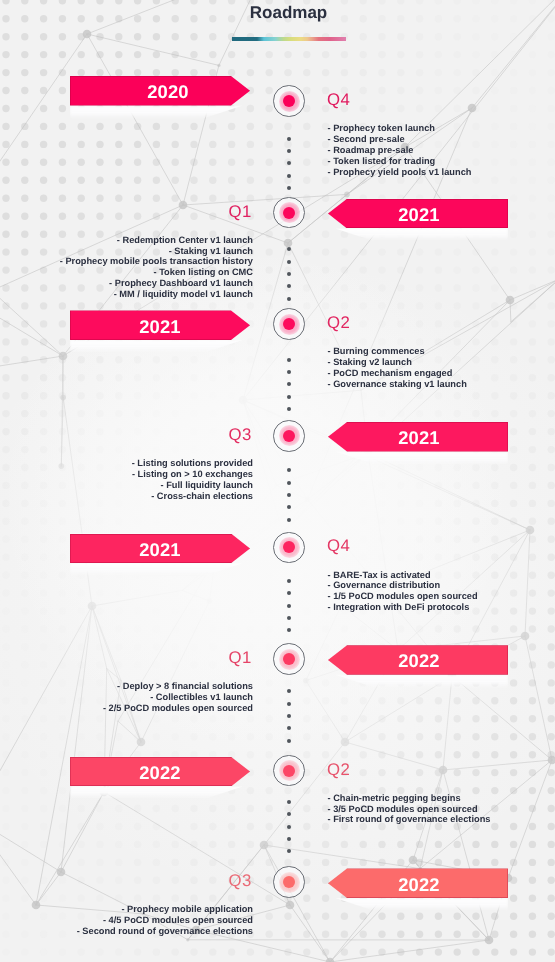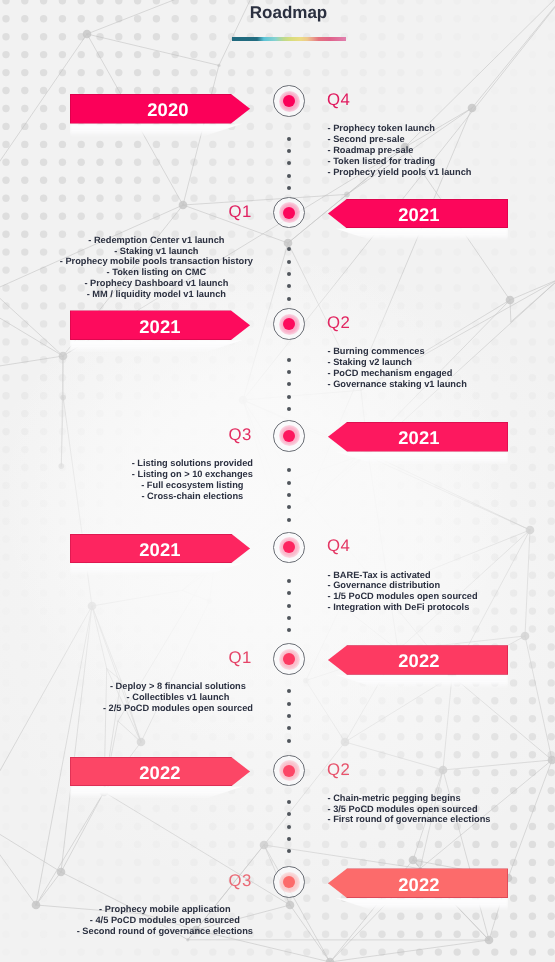--- a/index.html
+++ b/index.html
@@ -72,21 +72,21 @@
   
   .qlab{position:absolute;font-size:16.8px;font-weight:normal;z-index:10;
         letter-spacing:.55px;line-height:1;}
   .qlab.r{left:327px;}
   .qlab.l{right:303px;text-align:right;}
 
   .blist{position:absolute;z-index:10;font-size:9.25px;font-weight:bold;
          color:#2b3040;line-height:10.85px;letter-spacing:0;
          white-space:nowrap;}
   .blist.r{left:327.5px;text-align:left;}
-  .blist.l{right:302px;text-align:center;}
+  .blist.l{right:302px;text-align:right;}
 </style>
 </head>
 <body>
 
 <div id="stage">
 
   <svg class="bg-layer" id="dots" width="555" height="962" viewBox="0 0 555 962">
       <g fill="#dedede">
         <circle cx="6.0" cy="0.8" r="3.7" opacity="1.000"></circle>
         <circle cx="24.8" cy="0.8" r="3.7" opacity="1.000"></circle>
@@ -2023,21 +2023,21 @@
       <div class="tick" style="top: 724.5px;"></div>
       <div class="tick" style="top: 736.8px;"></div>
       <div class="tick" style="top: 749.1px;"></div>
     </div>
 
   <div id="rows">
       <div class="node" style="top: 101px;">
         <b class="glow" style="background: radial-gradient(circle, rgba(251, 0, 89, 0.4) 0%, rgba(251, 0, 89, 0.3) 52%, rgba(251, 0, 89, 0.1) 76%, transparent 100%);"></b>
         <i style="background: rgb(251, 0, 89);"></i>
       </div>
-      <div class="arrow right" style="top: 94px; left: 70px; padding-left: 16px;">
+      <div class="arrow right" style="top: 76px; left: 70px; padding-left: 16px;">
         <div class="fold" style="background: linear-gradient(rgb(255, 255, 255) 0%, rgb(251, 251, 252) 55%, rgba(246, 246, 248, 0) 100%); clip-path: polygon(0px 0px, 96% 0px, 74% 100%, 0px 100%);"></div>
         <div class="body" style="background: rgb(251, 0, 89); box-shadow: rgba(150, 0, 48, 0.3) 0px 0px 0px 0.9px inset;"></div>
         <span>2020</span>
       </div>
       <div class="qlab r" style="color: rgb(224, 26, 94); top: 92px;">Q4</div>
       <div class="blist r" style="top: 123.2px;">
         <div>- Prophecy token launch</div>
         <div>- Second pre-sale</div>
         <div>- Roadmap pre-sale</div>
         <div>- Token listed for trading</div>
@@ -2083,21 +2083,21 @@
       </div>
       <div class="arrow left" style="top: 422px; left: 328px;">
         <div class="fold" style="background: linear-gradient(rgb(255, 255, 255) 0%, rgb(251, 251, 252) 55%, rgba(246, 246, 248, 0) 100%); clip-path: polygon(4% 0px, 100% 0px, 100% 100%, 26% 100%);"></div>
         <div class="body" style="background: rgb(253, 24, 95); box-shadow: rgba(150, 0, 48, 0.3) 0px 0px 0px 0.9px inset;"></div>
         <span>2021</span>
       </div>
       <div class="qlab l" style="color: rgb(227, 46, 98); top: 426.8px;">Q3</div>
       <div class="blist l" style="top: 458px;">
         <div>- Listing solutions provided</div>
         <div>- Listing on &gt; 10 exchanges</div>
-        <div>- Full ecosystem listing</div>
+        <div>- Full liquidity launch</div>
         <div>- Cross-chain elections</div>
       </div>
       <div class="node" style="top: 547.4px;">
         <b class="glow" style="background: radial-gradient(circle, rgba(253, 37, 96, 0.4) 0%, rgba(253, 37, 96, 0.3) 52%, rgba(253, 37, 96, 0.1) 76%, transparent 100%);"></b>
         <i style="background: rgb(253, 37, 96);"></i>
       </div>
       <div class="arrow right" style="top: 533.6px; left: 70px;">
         <div class="fold" style="background: linear-gradient(rgb(255, 255, 255) 0%, rgb(251, 251, 252) 55%, rgba(246, 246, 248, 0) 100%); clip-path: polygon(0px 0px, 96% 0px, 74% 100%, 0px 100%);"></div>
         <div class="body" style="background: rgb(253, 37, 96); box-shadow: rgba(150, 0, 48, 0.3) 0px 0px 0px 0.9px inset;"></div>
         <span>2021</span>

